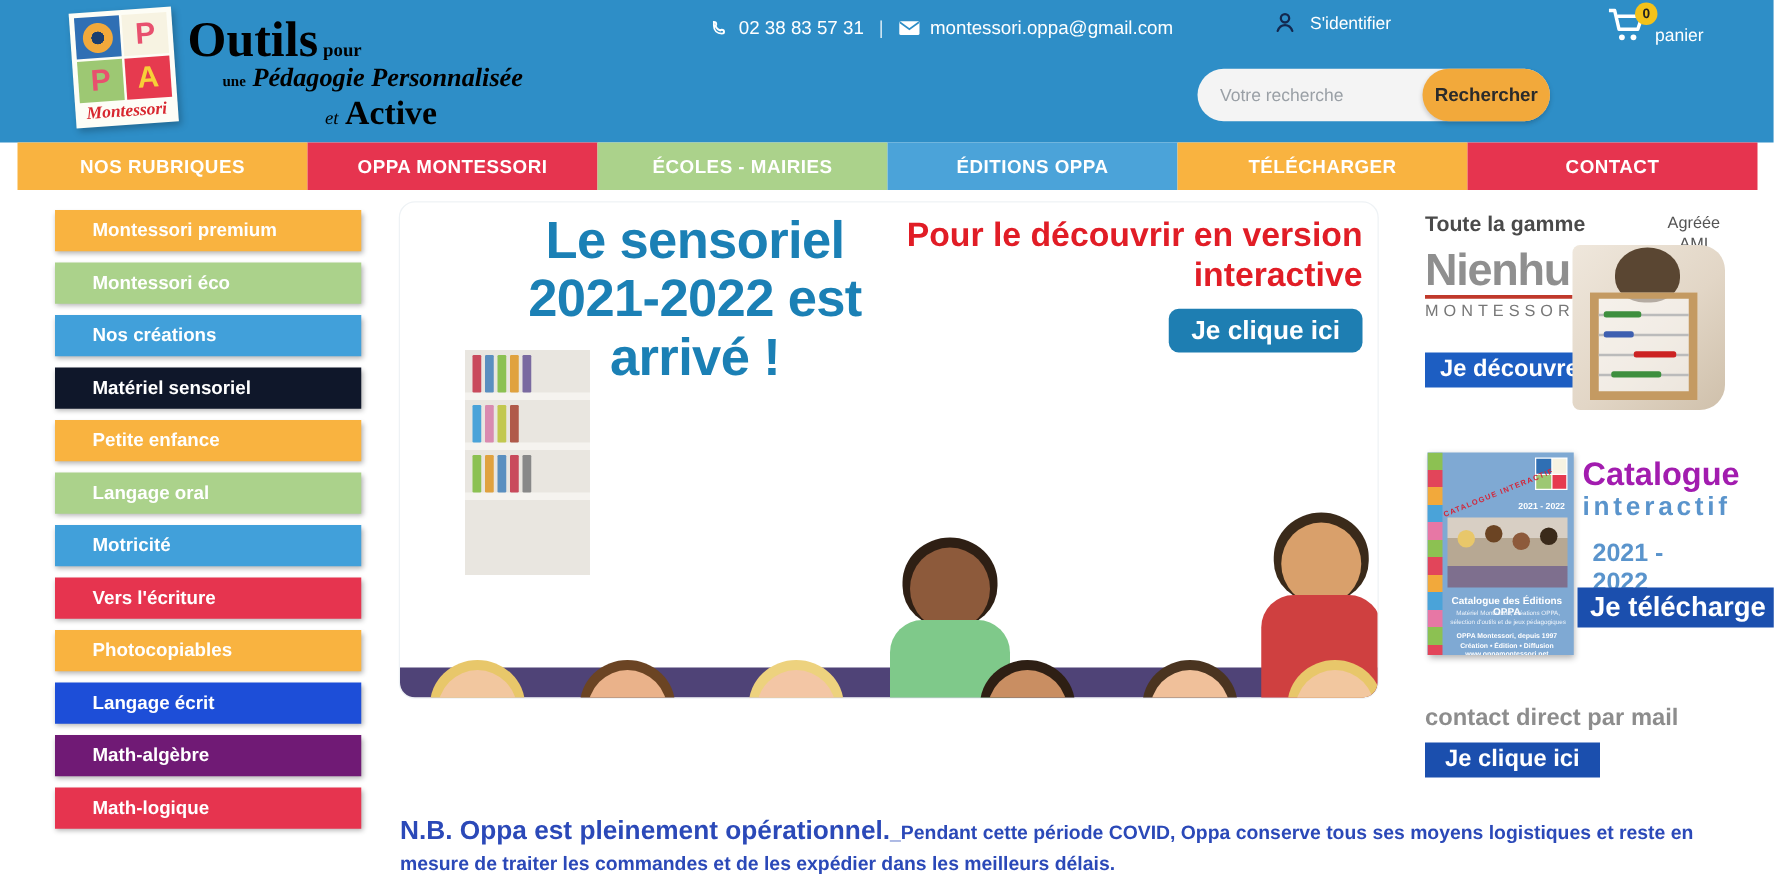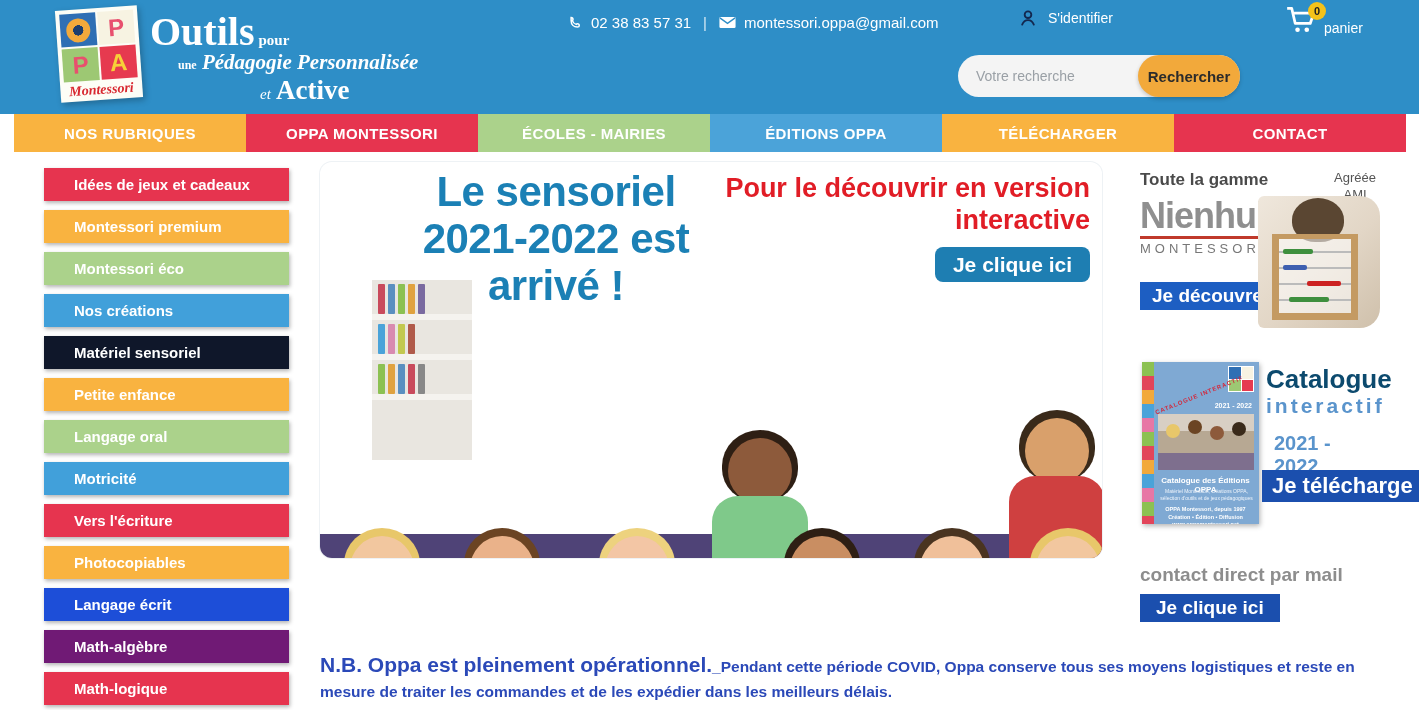--- a/index.html
+++ b/index.html
@@ -14,21 +14,21 @@
   .logo-grid { width:74px; height:68px; display:grid; grid-template-columns:1fr 1fr; grid-template-rows:1fr 1fr; gap:2px; }
   .lq { display:flex; align-items:center; justify-content:center; font-weight:bold; font-size:24px; }
   .lq1 { background:#2f6fb4; }
   .lq1 .ring { width:24px; height:24px; border-radius:50%; background:radial-gradient(circle,#1c3e6e 0 30%,#f2a93b 31% 100%); }
   .lq2 { background:#f7f3e2; color:#e8506e; }
   .lq3 { background:#9dc873; color:#e8506e; }
   .lq4 { background:#e63a4f; color:#f7d038; }
   .logo-script { font-family:"Liberation Serif", serif; font-style:italic; font-weight:bold;
     color:#d8272f; font-size:14px; text-align:center; margin-top:2px; }
 
-  .brand { position:absolute; left:150px; top:12px; color:#ffffff; font-family:"Liberation Serif", serif; width:300px; }
+  .brand { position:absolute; left:150px; top:12px; color:#000000; font-family:"Liberation Serif", serif; width:300px; }
   .brand .l1 { font-size:40px; font-weight:bold; line-height:1; }
   .brand .l1 .small { font-size:15px; font-weight:bold; margin-left:4px; }
   .brand .l2 { font-size:21px; font-style:italic; font-weight:bold; margin-left:28px; margin-top:-2px; }
   .brand .l2 .small { font-size:12px; font-style:normal; }
   .brand .l3 { font-size:27px; font-weight:bold; margin-left:110px; margin-top:0; }
   .brand .l3 .small { font-size:15px; font-style:italic; font-weight:normal; }
 
   .topinfo { position:absolute; left:568px; top:14px; color:#ffffff; font-size:15px; display:flex; align-items:center; gap:8px; }
   .topinfo .sep { opacity:.8; margin:0 4px; }
   .ic { display:inline-flex; align-items:center; }
@@ -106,21 +106,21 @@
   .cover-diag { position:absolute; left:10px; top:30px; color:#d3273a; font-size:6px; font-weight:bold;
     transform:rotate(-22deg); letter-spacing:1px; }
   .cover-years { position:absolute; right:7px; top:40px; color:#fff; font-size:7px; font-weight:bold; }
   .cover-photo { position:absolute; left:16px; top:52px; width:96px; height:56px;
     background:linear-gradient(180deg,#d8cfc4 0 30%,#b7a893 30% 70%,#7e6f8e 70% 100%); }
   .cover-photo i { position:absolute; border-radius:50%; }
   .cover-head { font-size:8px; font-weight:bold; color:#ffffff; text-align:center; position:absolute; left:12px; right:2px; top:114px; }
   .cover-sub { font-size:5px; color:#eef4fb; text-align:center; position:absolute; left:14px; right:2px; top:126px; line-height:1.3; }
   .cover-foot { font-size:5.5px; font-weight:bold; color:#ffffff; text-align:center; position:absolute; left:12px; right:2px; top:144px; line-height:1.4; }
 
-  .catal-title { position:absolute; left:126px; top:2px; color:#0c4a6e; font-size:26px; font-weight:800; }
+  .catal-title { position:absolute; left:126px; top:2px; color:#a21caf; font-size:26px; font-weight:800; }
   .catal-sub { position:absolute; left:126px; top:32px; color:#5a94cc; font-size:21px; font-weight:800; letter-spacing:3px; }
   .catal-years { position:absolute; left:134px; top:70px; color:#5a94cc; font-size:20px; font-weight:800; }
   .catal-cta { position:absolute; left:122px; top:108px; background:#1b4fae; color:#ffffff; font-size:22px;
     font-weight:800; padding:3px 10px; cursor:pointer; white-space:nowrap; }
 
   .contactblk { margin-top:36px; text-align:left; }
   .contact-label { font-size:19px; font-weight:bold; color:#8d8d8d; }
   .contact-cta { display:inline-block; margin-top:8px; background:#1b4fae; color:#ffffff; font-size:19px;
     font-weight:800; padding:3px 16px; cursor:pointer; }
 
@@ -202,21 +202,20 @@
 <div class="main-nav">
     <div class="nav-item" style="background: rgb(249, 179, 64);">NOS RUBRIQUES</div>
     <div class="nav-item" style="background: rgb(230, 52, 79);">OPPA MONTESSORI</div>
     <div class="nav-item" style="background: rgb(171, 210, 139);">ÉCOLES - MAIRIES</div>
     <div class="nav-item" style="background: rgb(75, 163, 217);">ÉDITIONS OPPA</div>
     <div class="nav-item" style="background: rgb(249, 179, 64);">TÉLÉCHARGER</div>
     <div class="nav-item" style="background: rgb(230, 52, 79);">CONTACT</div>
   </div>
 
 <div class="sidebar">
-    <div class="side-item" style="background: rgb(230, 52, 79);">Idées de jeux et cadeaux</div>
     <div class="side-item" style="background: rgb(249, 179, 64);">Montessori premium</div>
     <div class="side-item" style="background: rgb(171, 210, 139);">Montessori éco</div>
     <div class="side-item" style="background: rgb(65, 160, 218);">Nos créations</div>
     <div class="side-item" style="background: #0f172a;">Matériel sensoriel</div>
     <div class="side-item" style="background: rgb(249, 179, 64);">Petite enfance</div>
     <div class="side-item" style="background: rgb(171, 210, 139);">Langage oral</div>
     <div class="side-item" style="background: rgb(65, 160, 218);">Motricité</div>
     <div class="side-item" style="background: rgb(230, 52, 79);">Vers l'écriture</div>
     <div class="side-item" style="background: rgb(249, 179, 64);">Photocopiables</div>
     <div class="side-item" style="background: #1d4ed8; text-align: center;">Langage écrit</div>

